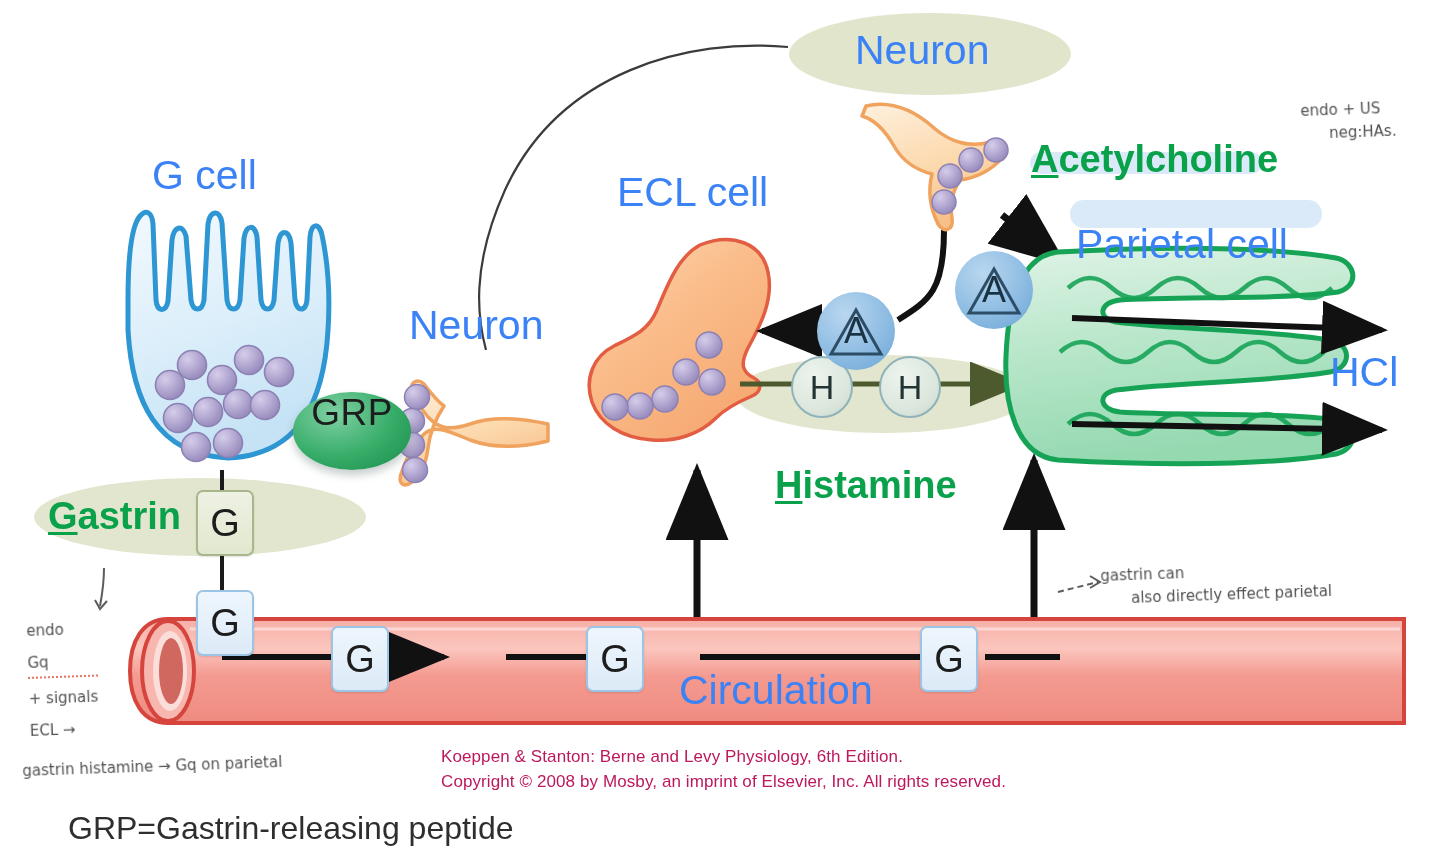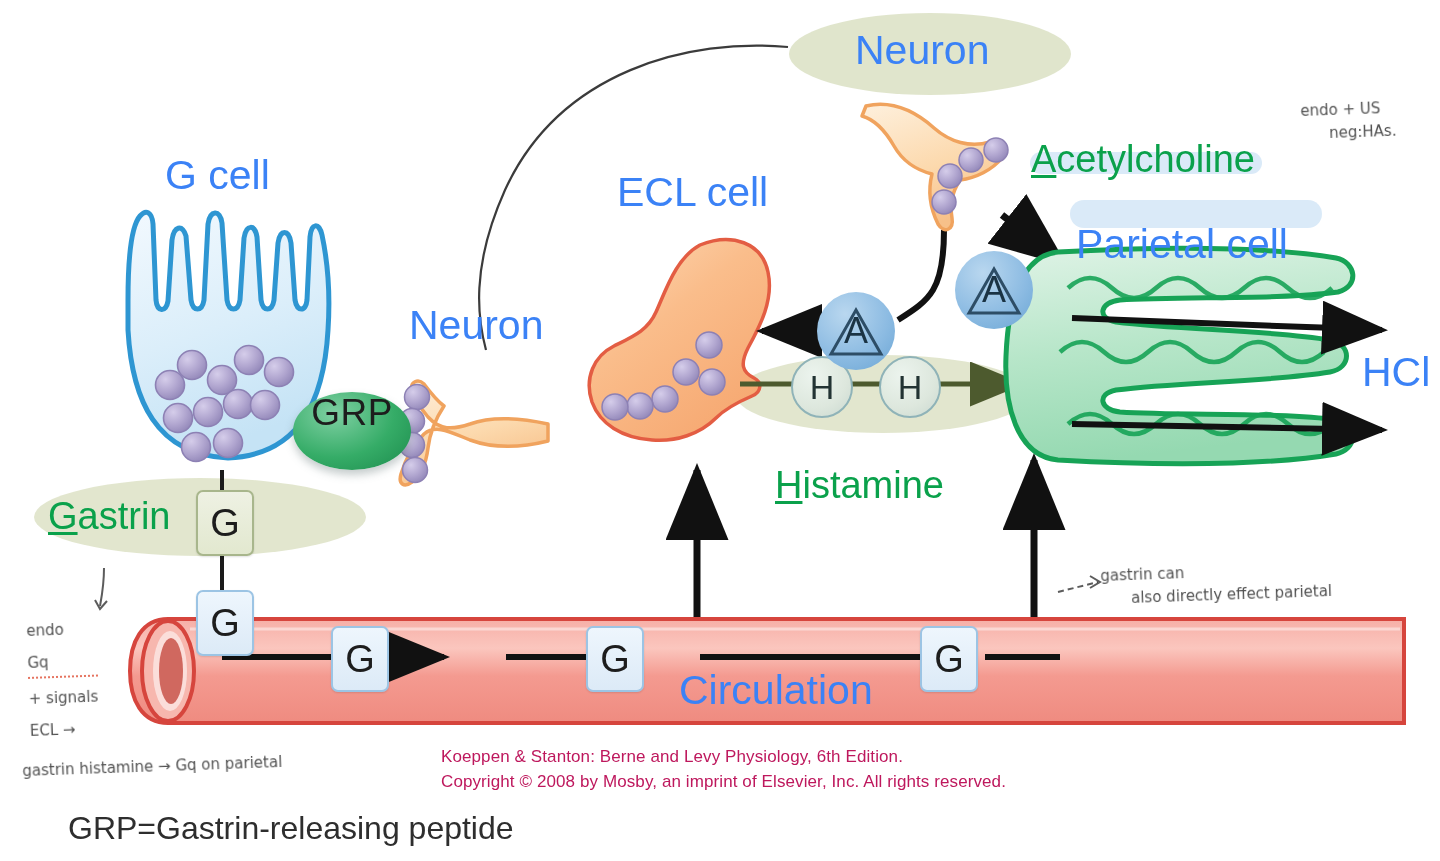--- a/index.html
+++ b/index.html
@@ -21,35 +21,36 @@
   }
   .abs { position: absolute; }
 
   
   .label {
     color: #3b82f6;
     font-weight: 400;
     white-space: nowrap;
     line-height: 1;
   }
-  .lbl-gcell     { left: 165px; top: 155px; font-size: 41px; }
+  .lbl-gcell     { left: 152px; top: 155px; font-size: 41px; }
   .lbl-eclcell   { left: 617px; top: 172px; font-size: 41px; }
   .lbl-parietal  { left: 1076px; top: 186px; font-size: 41px; margin-top: 38px; }
   .lbl-neuron-top{ left: 855px; top: 30px;  font-size: 41px; }
   .lbl-neuron-mid{ left: 409px; top: 305px; font-size: 41px; }
-  .lbl-hcl       { left: 1362px; top: 352px; font-size: 41px; }
+  .lbl-hcl       { left: 1330px; top: 352px; font-size: 41px; }
   .lbl-circ      { left: 679px; top: 670px; font-size: 41px; }
   .lbl-footer    { left: 68px; top: 812px; font-size: 32px; color: #2e2e2e; }
 
   
   .green-name {
     color: #0aa14b;
     font-size: 38px;
     white-space: nowrap;
     line-height: 1;
+    font-weight: bold;
   }
   .green-name .u { text-decoration: underline; text-underline-offset: 3px; }
   .nm-ach   { left: 1031px; top: 140px; }
   .nm-hist  { left: 775px;  top: 426px; margin-top: 40px; }
   .nm-gast  { left: 48px;   top: 497px; }
 
   
   .olive {
     background: #dde2c6;
     border-radius: 50%;

